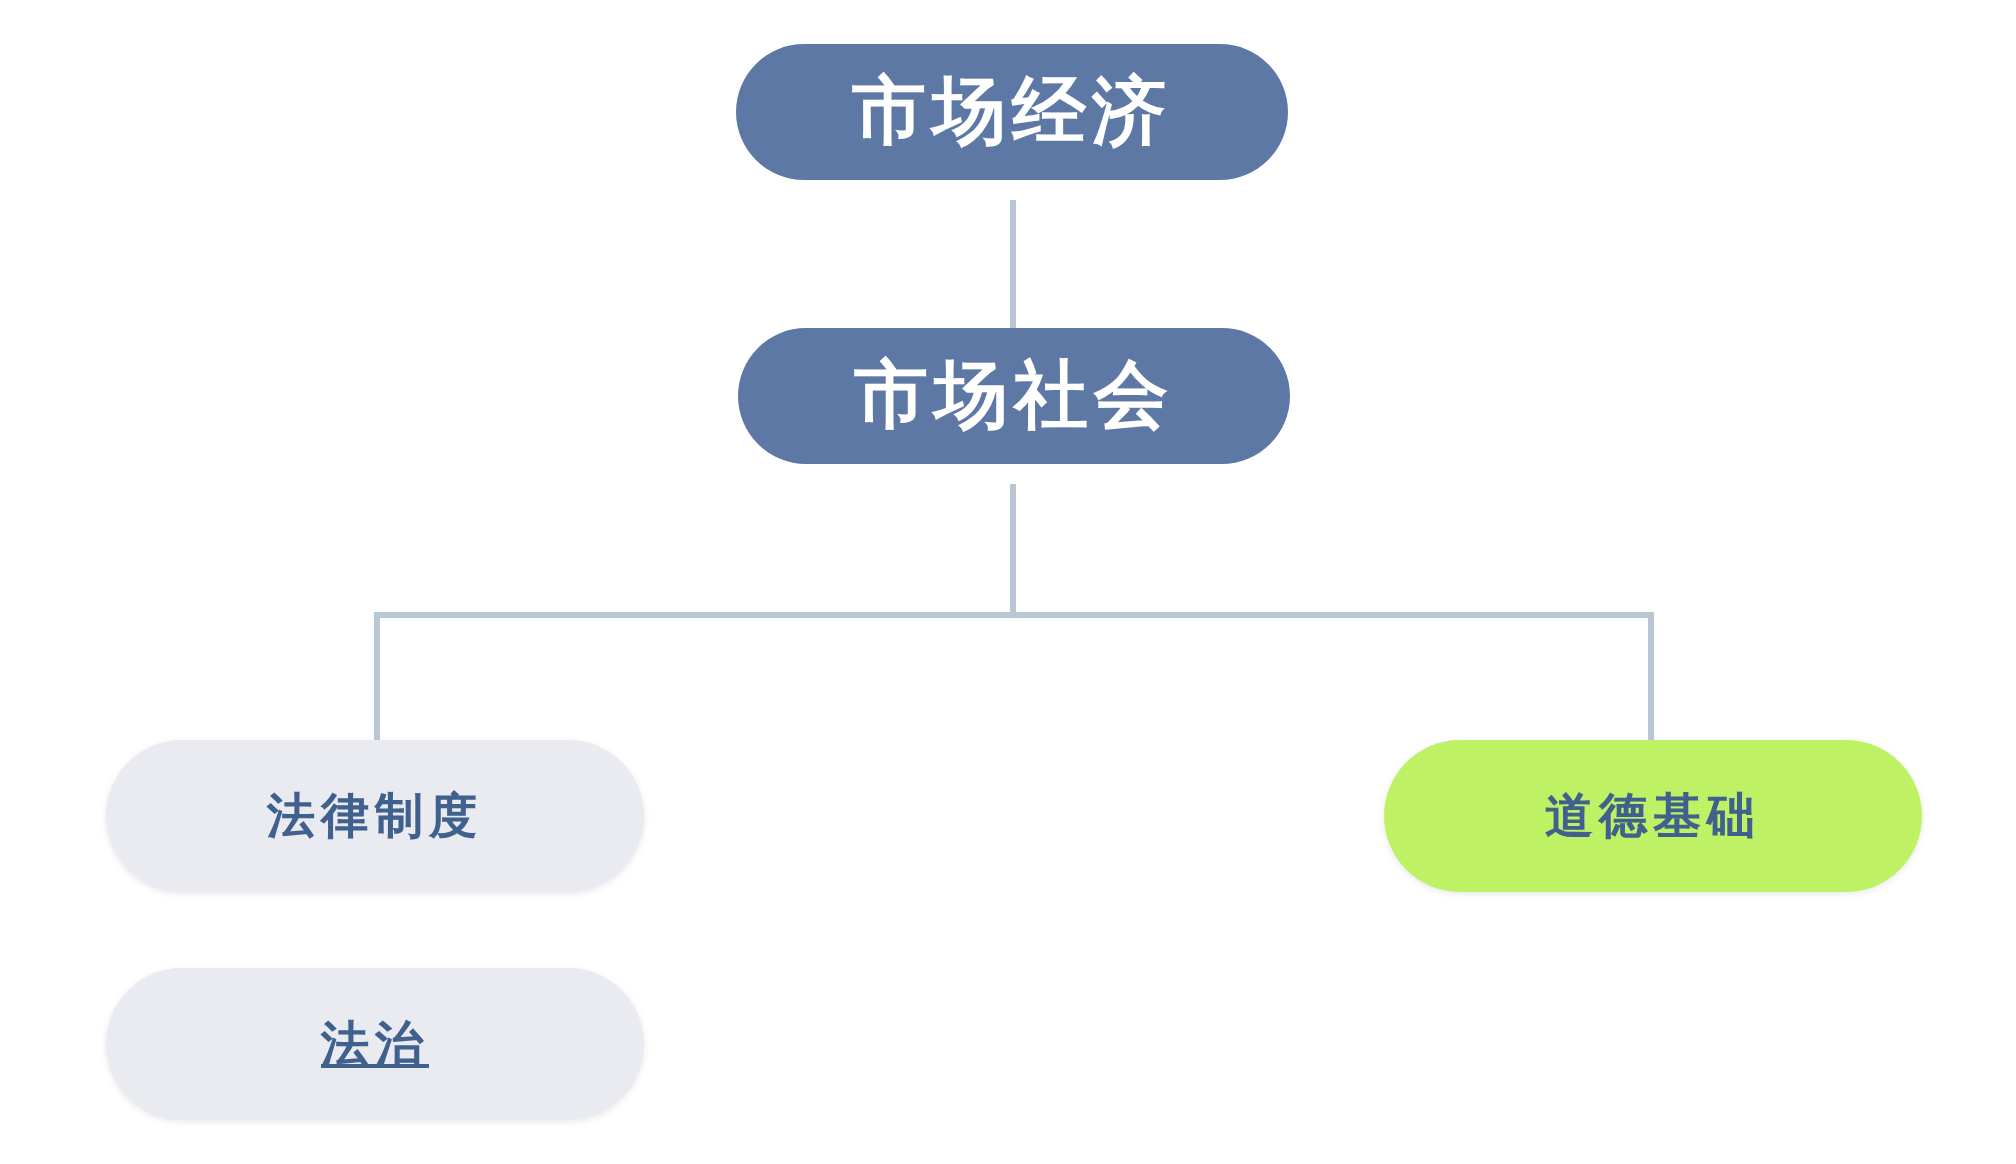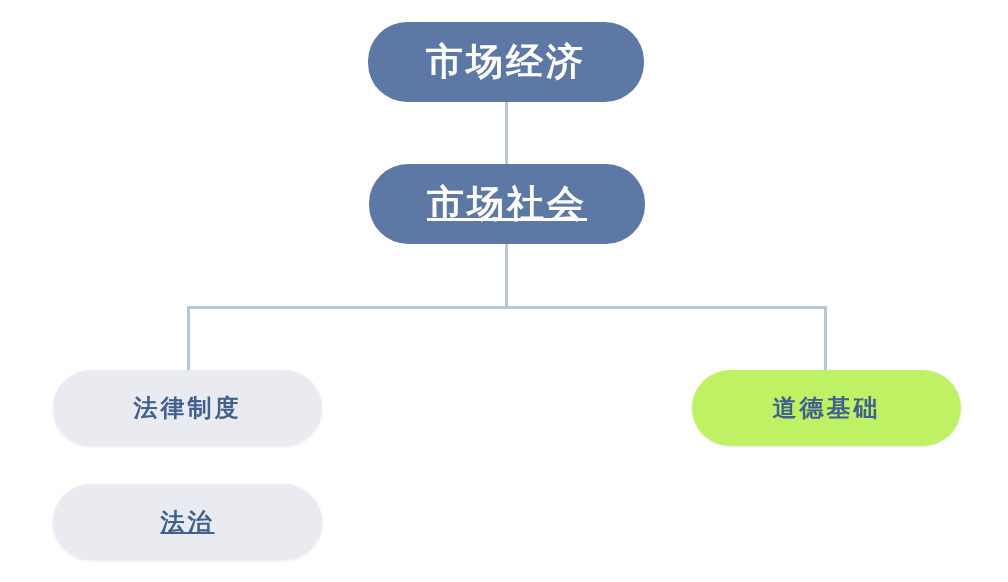--- a/index.html
+++ b/index.html
@@ -20,21 +20,21 @@
     display: flex;
     align-items: center;
     justify-content: center;
     box-sizing: border-box;
     font-weight: bold;
     letter-spacing: 3px;
     white-space: nowrap;
   }
   .node.primary {
     width: 276px;
-    height: 80px;
+    height: 68px;
     border-radius: 39px;
     font-size: 37px;
     text-align: right;
   }
   .node.secondary {
     width: 269px;
     height: 76px;
     border-radius: 38px;
     font-size: 24px;
     box-shadow: 0 1px 3px rgba(120,130,150,0.18);
@@ -63,21 +63,21 @@
 <div class="canvas">
 
   <div class="line v" id="line-econ-society" style="background-color: rgb(185, 199, 213);"></div>
   <div class="line v" id="line-society-stem" style="background-color: rgb(185, 199, 213);"></div>
   <div class="line h" id="line-branch-h" style="background-color: rgb(185, 199, 213);"></div>
   <div class="line v" id="line-branch-left" style="background-color: rgb(185, 199, 213);"></div>
   <div class="line v" id="line-branch-right" style="background-color: rgb(185, 199, 213);"></div>
 
   <div class="node primary" id="node-market-economy" style="background-color: rgb(93, 120, 164); color: rgb(255, 255, 255);">市场经济</div>
 
-  <div class="node primary" id="node-market-society" style="background-color: rgb(93, 120, 164); color: rgb(255, 255, 255); text-decoration: underline;">市场社会</div>
+  <div class="node primary" id="node-market-society" style="background-color: rgb(93, 120, 164); color: rgb(255, 255, 255);">市场社会</div>
 
   <div class="node secondary" id="node-legal-system" style="background-color: rgb(233, 235, 240); color: rgb(64, 96, 142);">法律制度</div>
 
   <div class="node secondary" id="node-moral-foundation" style="background-color: #bef264; color: rgb(64, 96, 142);">道德基础</div>
 
   <div class="node secondary" id="node-rule-of-law" style="background-color: rgb(233, 235, 240); color: rgb(64, 96, 142);">法治</div>
 
 
 </div>
 

